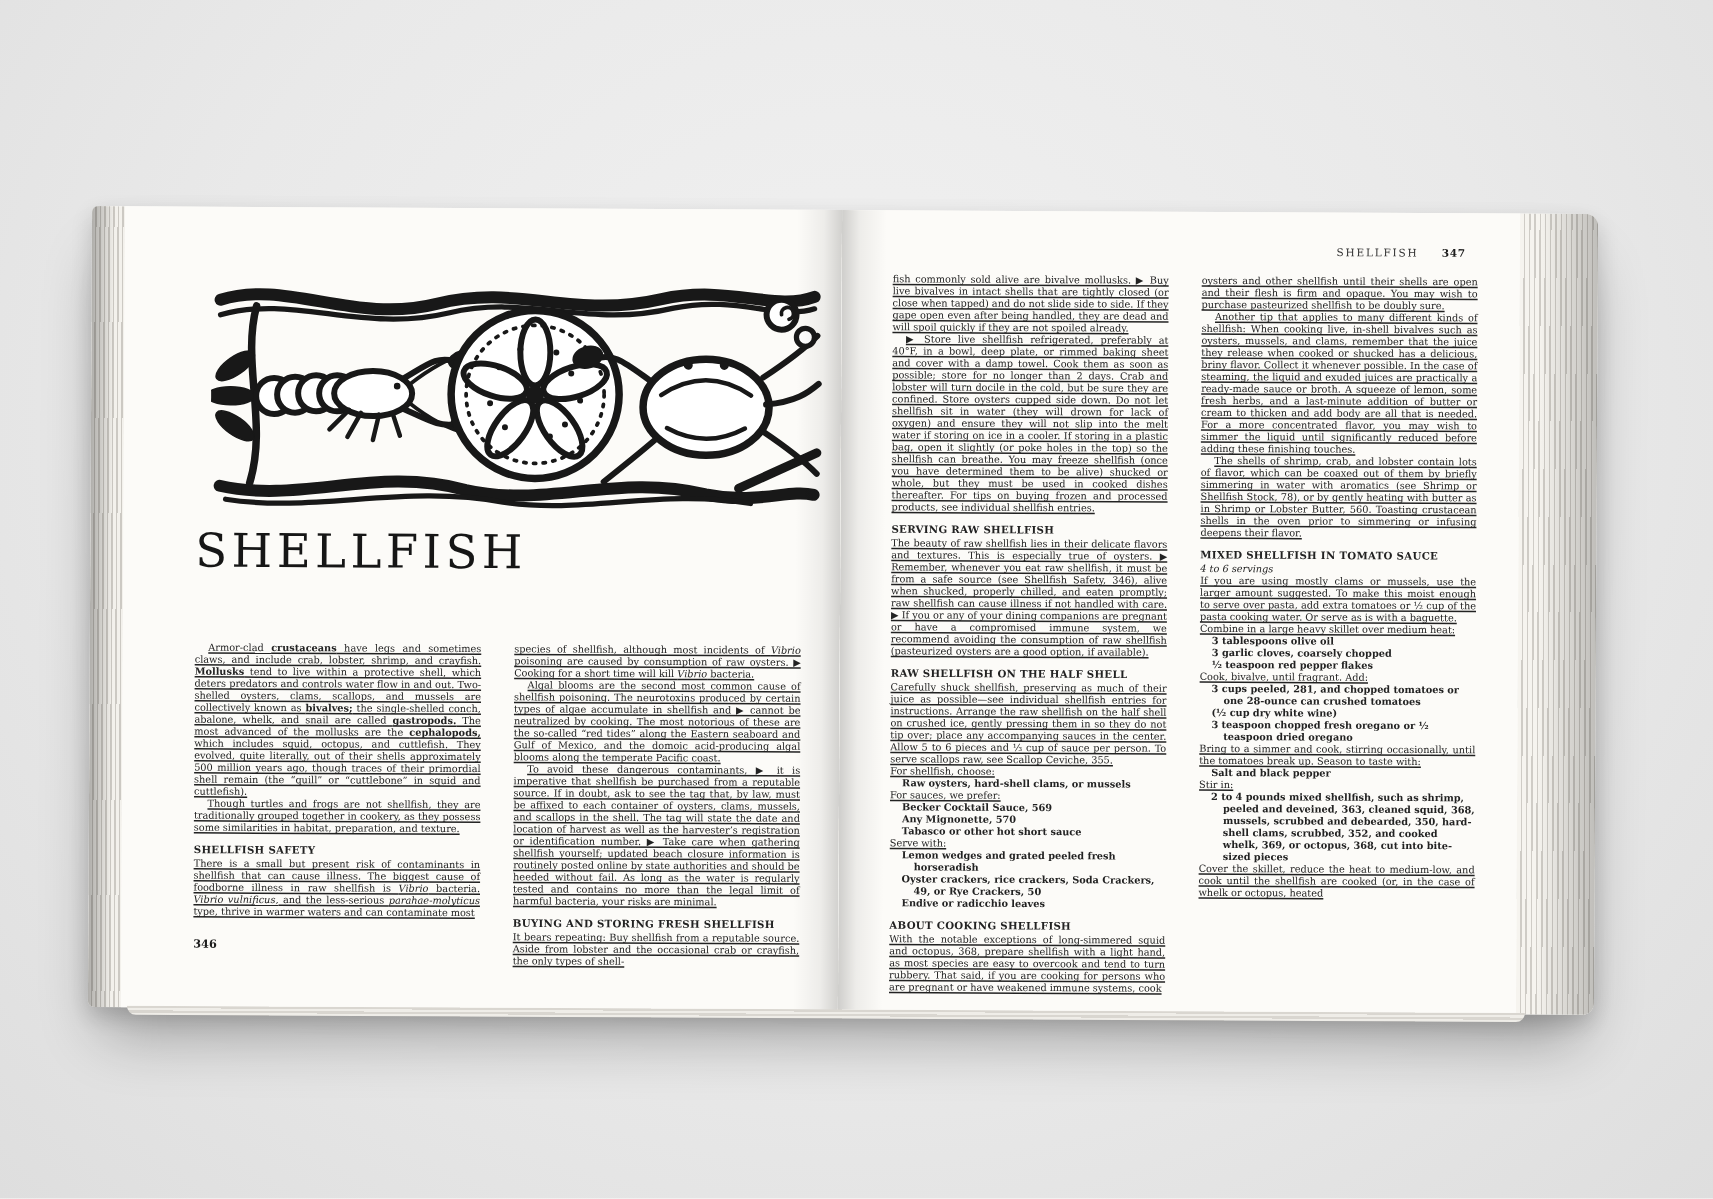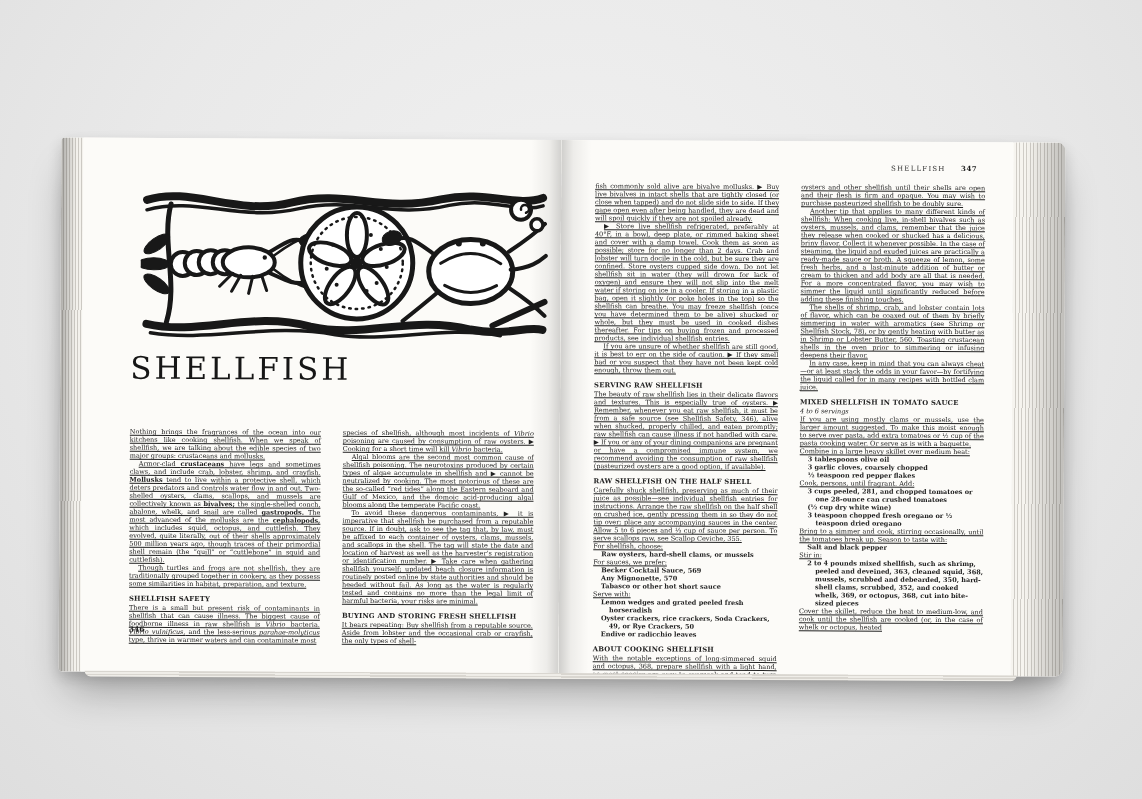--- a/index.html
+++ b/index.html
@@ -153,21 +153,20 @@
             <path d="M380 26 a4 4 0 1 1 5 3" stroke-width="2.5"></path>
             <circle cx="396" cy="41" r="6" fill="#fff" stroke-width="3.5"></circle>
           </g>
         </svg>
       </div>
 
       <h1 class="chapter-title">SHELLFISH</h1>
 
       <div class="cols">
         <div class="col">
-            <div class="blk p"><span>Nothing brings the fragrances of the ocean into our kitchens like cooking shellfish. When we speak of shellfish, we are talking about the edible species of two major groups: crustaceans and mollusks.</span></div>
             <div class="blk p indent"><span>Armor-clad </span><b>crustaceans</b><span> have legs and sometimes claws, and include crab, lobster, shrimp, and crayfish. </span><b>Mollusks</b><span> tend to live within a protective shell, which deters predators and controls water flow in and out. Two-shelled oysters, clams, scallops, and mussels are collectively known as </span><b>bivalves;</b><span> the single-shelled conch, abalone, whelk, and snail are called </span><b>gastropods.</b><span> The most advanced of the mollusks are the </span><b>cephalopods,</b><span> which includes squid, octopus, and cuttlefish. They evolved, quite literally, out of their shells approximately 500 million years ago, though traces of their primordial shell remain (the “quill” or “cuttlebone” in squid and cuttlefish).</span></div>
             <div class="blk p indent"><span>Though turtles and frogs are not shellfish, they are traditionally grouped together in cookery, as they possess some similarities in habitat, preparation, and texture.</span></div>
             <div class="blk h"><span>SHELLFISH SAFETY</span></div>
             <div class="blk p"><span>There is a small but present risk of contaminants in shellfish that can cause illness. The biggest cause of foodborne illness in raw shellfish is </span><i>Vibrio</i><span> bacteria. </span><i>Vibrio vulnificus,</i><span> and the less-serious </span><i>parahae-molyticus</i><span> type, thrive in warmer waters and can contaminate most</span></div>
           </div>
         <div class="col">
             <div class="blk p"><span>species of shellfish, although most incidents of </span><i>Vibrio</i><span> poisoning are caused by consumption of raw oysters. ▶ Cooking for a short time will kill </span><i>Vibrio</i><span> bacteria.</span></div>
             <div class="blk p indent"><span>Algal blooms are the second most common cause of shellfish poisoning. The neurotoxins produced by certain types of algae accumulate in shellfish and ▶ cannot be neutralized by cooking. The most notorious of these are the so-called “red tides” along the Eastern seaboard and Gulf of Mexico, and the domoic acid-producing algal blooms along the temperate Pacific coast.</span></div>
             <div class="blk p indent"><span>To avoid these dangerous contaminants, ▶ it is imperative that shellfish be purchased from a reputable source. If in doubt, ask to see the tag that, by law, must be affixed to each container of oysters, clams, mussels, and scallops in the shell. The tag will state the date and location of harvest as well as the harvester’s registration or identification number. ▶ Take care when gathering shellfish yourself; updated beach closure information is routinely posted online by state authorities and should be heeded without fail. As long as the water is regularly tested and contains no more than the legal limit of harmful bacteria, your risks are minimal.</span></div>
             <div class="blk h"><span>BUYING AND STORING FRESH SHELLFISH</span></div>
@@ -181,21 +180,20 @@
     <div class="page page-right">
       <div class="running-head">
         <span>SHELLFISH</span>
         <span class="folio-rh">347</span>
       </div>
 
       <div class="cols">
         <div class="col">
             <div class="blk p"><span>fish commonly sold alive are bivalve mollusks. ▶ Buy live bivalves in intact shells that are tightly closed (or close when tapped) and do not slide side to side. If they gape open even after being handled, they are dead and will spoil quickly if they are not spoiled already.</span></div>
             <div class="blk p indent"><span>▶ Store live shellfish refrigerated, preferably at 40°F, in a bowl, deep plate, or rimmed baking sheet and cover with a damp towel. Cook them as soon as possible; store for no longer than 2 days. Crab and lobster will turn docile in the cold, but be sure they are confined. Store oysters cupped side down. Do not let shellfish sit in water (they will drown for lack of oxygen) and ensure they will not slip into the melt water if storing on ice in a cooler. If storing in a plastic bag, open it slightly (or poke holes in the top) so the shellfish can breathe. You may freeze shellfish (once you have determined them to be alive) shucked or whole, but they must be used in cooked dishes thereafter. For tips on buying frozen and processed products, see individual shellfish entries.</span></div>
-            <div class="blk p indent"><span>If you are unsure of whether shellfish are still good, it is best to err on the side of caution. ▶ If they smell bad or you suspect that they have not been kept cold enough, throw them out.</span></div>
             <div class="blk h"><span>SERVING RAW SHELLFISH</span></div>
             <div class="blk p"><span>The beauty of raw shellfish lies in their delicate flavors and textures. This is especially true of oysters. ▶ Remember, whenever you eat raw shellfish, it must be from a safe source (see Shellfish Safety, 346), alive when shucked, properly chilled, and eaten promptly; raw shellfish can cause illness if not handled with care. ▶ If you or any of your dining companions are pregnant or have a compromised immune system, we recommend avoiding the consumption of raw shellfish (pasteurized oysters are a good option, if available).</span></div>
             <div class="blk h"><span>RAW SHELLFISH ON THE HALF SHELL</span></div>
             <div class="blk p"><span>Carefully shuck shellfish, preserving as much of their juice as possible—see individual shellfish entries for instructions. Arrange the raw shellfish on the half shell on crushed ice, gently pressing them in so they do not tip over; place any accompanying sauces in the center. Allow 5 to 6 pieces and ⅓ cup of sauce per person. To serve scallops raw, see Scallop Ceviche, 355.</span></div>
             <div class="blk note"><span>For shellfish, choose:</span></div>
             <div class="blk ing"><span>Raw oysters, hard-shell clams, or mussels</span></div>
             <div class="blk note"><span>For sauces, we prefer:</span></div>
             <div class="blk ing"><span>Becker Cocktail Sauce, 569</span></div>
             <div class="blk ing"><span>Any Mignonette, 570</span></div>
             <div class="blk ing"><span>Tabasco or other hot short sauce</span></div>
@@ -203,29 +201,28 @@
             <div class="blk ing"><span>Lemon wedges and grated peeled fresh horseradish</span></div>
             <div class="blk ing"><span>Oyster crackers, rice crackers, Soda Crackers, 49, or Rye Crackers, 50</span></div>
             <div class="blk ing"><span>Endive or radicchio leaves</span></div>
             <div class="blk h"><span>ABOUT COOKING SHELLFISH</span></div>
             <div class="blk p"><span>With the notable exceptions of long-simmered squid and octopus, 368, prepare shellfish with a light hand, as most species are easy to overcook and tend to turn rubbery. That said, if you are cooking for persons who are pregnant or have weakened immune systems, cook</span></div>
           </div>
         <div class="col">
             <div class="blk p"><span>oysters and other shellfish until their shells are open and their flesh is firm and opaque. You may wish to purchase pasteurized shellfish to be doubly sure.</span></div>
             <div class="blk p indent"><span>Another tip that applies to many different kinds of shellfish: When cooking live, in-shell bivalves such as oysters, mussels, and clams, remember that the juice they release when cooked or shucked has a delicious, briny flavor. Collect it whenever possible. In the case of steaming, the liquid and exuded juices are practically a ready-made sauce or broth. A squeeze of lemon, some fresh herbs, and a last-minute addition of butter or cream to thicken and add body are all that is needed. For a more concentrated flavor, you may wish to simmer the liquid until significantly reduced before adding these finishing touches.</span></div>
             <div class="blk p indent"><span>The shells of shrimp, crab, and lobster contain lots of flavor, which can be coaxed out of them by briefly simmering in water with aromatics (see Shrimp or Shellfish Stock, 78), or by gently heating with butter as in Shrimp or Lobster Butter, 560. Toasting crustacean shells in the oven prior to simmering or infusing deepens their flavor.</span></div>
-            <div class="blk p indent"><span>In any case, keep in mind that you can always cheat—or at least stack the odds in your favor—by fortifying the liquid called for in many recipes with bottled clam juice.</span></div>
             <div class="blk h"><span>MIXED SHELLFISH IN TOMATO SAUCE</span></div>
             <div class="blk serv"><span>4 to 6 servings</span></div>
             <div class="blk p"><span>If you are using mostly clams or mussels, use the larger amount suggested. To make this moist enough to serve over pasta, add extra tomatoes or ½ cup of the pasta cooking water. Or serve as is with a baguette.</span></div>
             <div class="blk note"><span>Combine in a large heavy skillet over medium heat:</span></div>
             <div class="blk ing"><span>3 tablespoons olive oil</span></div>
             <div class="blk ing"><span>3 garlic cloves, coarsely chopped</span></div>
             <div class="blk ing"><span>½ teaspoon red pepper flakes</span></div>
-            <div class="blk note"><span>Cook, persons, until fragrant. Add:</span></div>
+            <div class="blk note"><span>Cook, bivalve, until fragrant. Add:</span></div>
             <div class="blk ing"><span>3 cups peeled, 281, and chopped tomatoes or one 28-ounce can crushed tomatoes</span></div>
             <div class="blk ing"><span>(½ cup dry white wine)</span></div>
             <div class="blk ing"><span>3 teaspoon chopped fresh oregano or ½ teaspoon dried oregano</span></div>
             <div class="blk note"><span>Bring to a simmer and cook, stirring occasionally, until the tomatoes break up. Season to taste with:</span></div>
             <div class="blk ing"><span>Salt and black pepper</span></div>
             <div class="blk note"><span>Stir in:</span></div>
             <div class="blk ing"><span>2 to 4 pounds mixed shellfish, such as shrimp, peeled and deveined, 363, cleaned squid, 368, mussels, scrubbed and debearded, 350, hard-shell clams, scrubbed, 352, and cooked whelk, 369, or octopus, 368, cut into bite-sized pieces</span></div>
             <div class="blk note"><span>Cover the skillet, reduce the heat to medium-low, and cook until the shellfish are cooked (or, in the case of whelk or octopus, heated</span></div>
           </div>
       </div>

